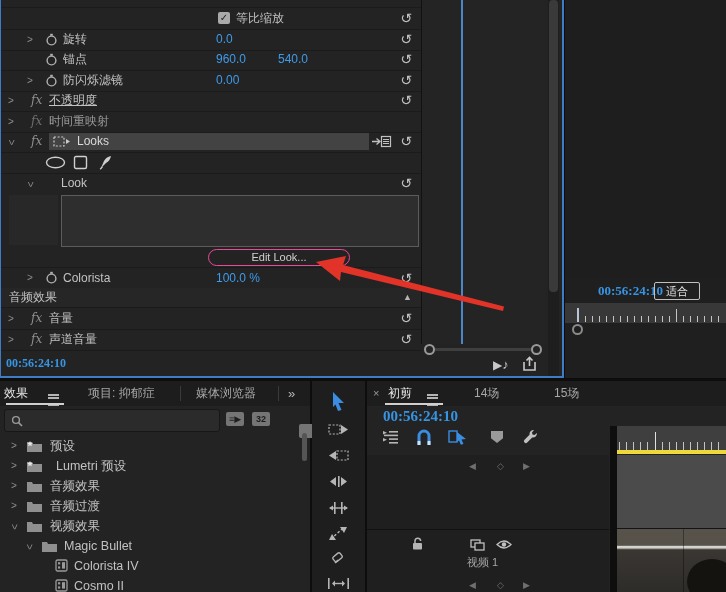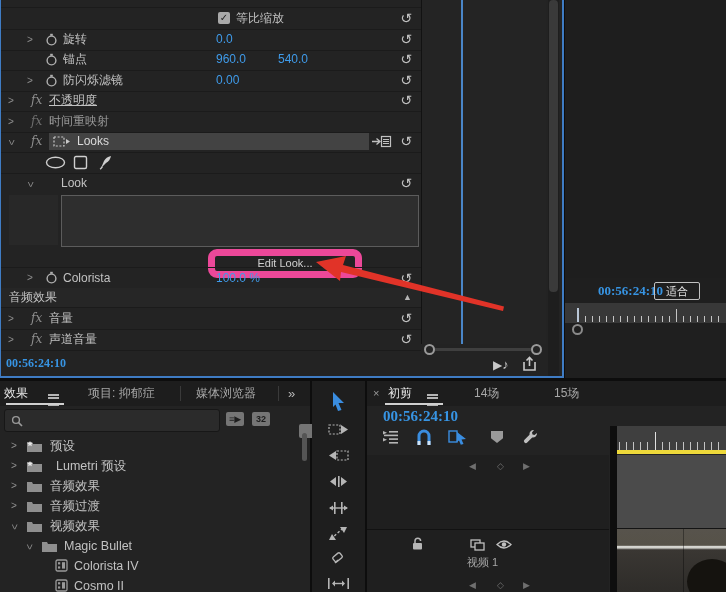--- a/index.html
+++ b/index.html
@@ -14,21 +14,21 @@
       border-left:1px solid #3f7cc4;border-right:2px solid #3f7cc4;border-bottom:2px solid #3f7cc4;}
   .row{position:absolute;left:0;width:420px;height:21px;line-height:21px;border-bottom:1px solid #1b1b1b;}
   .lab{color:#c2c2c2;}
   .val{color:#3f9bea;}
   .chev{position:absolute;color:#8f8f8f;font-size:10px;width:10px;text-align:center;}
   .chev.down{transform:rotate(90deg);}
   .fx{position:absolute;font-family:"DejaVu Serif","Liberation Serif",serif;font-style:italic;color:#8f8f8f;font-size:12px;}
   .reset{position:absolute;left:396px;top:0;width:18px;text-align:center;color:#c0c0c0;font-size:14px;cursor:pointer;}
   .stopwatch{position:absolute;top:4px;width:13px;height:13px;}
   .tc{font-family:Liberation Serif, serif;font-weight:bold;color:#3794e3;text-align:center;}
-  .pillbtn{position:absolute;border:7px solid #ec4899;border-radius:9px;color:#d0d0d0;
+  .pillbtn{position:absolute;border:1px solid #ec4899;border-radius:9px;color:#d0d0d0;
            font-size:11px;text-align:center;background:transparent;cursor:pointer;}
   
   .tabbar{position:absolute;background:#1d1d1d;height:25px;line-height:25px;}
   .tab{position:absolute;color:#a8a8a8;font-size:12px;white-space:nowrap;}
   .tab.active{color:#e8e8e8;}
   .underline{position:absolute;height:2px;background:#d0d0d0;}
   .menu-ic{display:inline-block;width:11px;height:8px;border-top:2px solid #b5b5b5;
            border-bottom:2px solid #b5b5b5;position:relative;top:1px;}
   .menu-ic::after{content:"";position:absolute;left:0;top:1px;width:11px;height:2px;background:#b5b5b5;}
   

